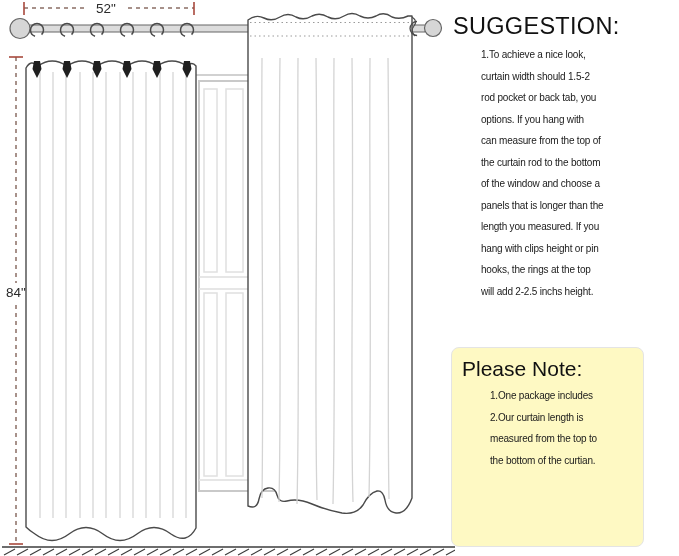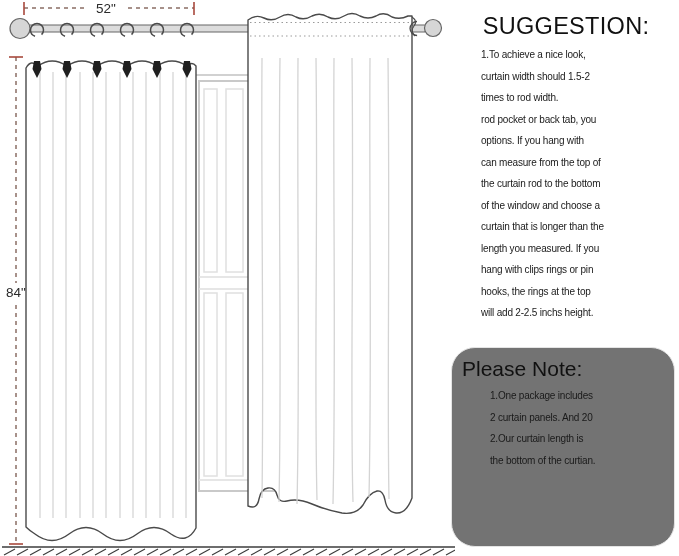--- a/index.html
+++ b/index.html
@@ -1,23 +1,23 @@
 <!DOCTYPE html>
 <html><head>
 <meta charset="utf-8">
 <style>
   html,body{margin:0;padding:0;background:#ffffff;}
   #stage{position:relative;width:679px;height:556px;background:#ffffff;overflow:hidden;
          font-family:"Liberation Sans",sans-serif;color:#1a1a1a;}
   #diagram{position:absolute;left:0;top:0;}
   #info-col{position:absolute;left:453px;top:0;width:226px;}
-  .sg-title{font-size:23.5px;line-height:27px;margin:13px 0 4px 0;letter-spacing:0.3px;color:#111;white-space:nowrap;text-align:center;}
+  .sg-title{font-size:23.5px;line-height:27px;margin:13px 0 4px 0;letter-spacing:0.3px;color:#111;white-space:nowrap;}
   .tline{white-space:nowrap;font-size:10px;line-height:21.5px;letter-spacing:-0.2px;color:#1a1a1a;margin-left:28px;}
-  .note-box{position:absolute;left:-2px;top:347px;width:224px;height:200px;box-sizing:border-box;
-            background:#737373;border:1px solid #e4e4e4;border-radius:24px;padding:8px 0 8px 10px;}
+  .note-box{position:absolute;left:-2px;top:347px;width:193px;height:200px;box-sizing:border-box;
+            background:#fef9c3;border:1px solid #e4e4e4;border-radius:8px;padding:8px 0 8px 10px;}
   .note-title{font-size:21px;line-height:26px;margin:0 0 3px 0;color:#111;white-space:nowrap;}
   svg text{font-family:"Liberation Sans",sans-serif;}
 </style>
 </head>
 <body>
 
 <div id="stage">
 
   <svg id="diagram" width="455" height="556" viewBox="0 0 455 556">
 
@@ -108,38 +108,37 @@
     </g>
   </svg>
 
   <div id="info-col">
 
     <div>
       <div class="sg-title">SUGGESTION:</div>
       <div>
           <div class="tline">1.To achieve a nice look,</div>
           <div class="tline">curtain width should 1.5-2</div>
-          <div class="tline">times to rod width.</div>
           <div class="tline">rod pocket or back tab, you</div>
           <div class="tline">options. If you hang with</div>
           <div class="tline">can measure from the top of</div>
           <div class="tline">the curtain rod to the bottom</div>
           <div class="tline">of the window and choose a</div>
-          <div class="tline">curtain that is longer than the</div>
+          <div class="tline">panels that is longer than the</div>
           <div class="tline">length you measured. If you</div>
-          <div class="tline">hang with clips rings or pin</div>
+          <div class="tline">hang with clips height or pin</div>
           <div class="tline">hooks, the rings at the top</div>
           <div class="tline">will add 2-2.5 inchs height.</div>
         </div>
     </div>
 
     <div class="note-box">
       <div class="note-title">Please Note:</div>
       <div>
           <div class="tline">1.One package includes</div>
-          <div class="tline">2 curtain panels. And 20</div>
           <div class="tline">2.Our curtain length is</div>
+          <div class="tline">measured from the top to</div>
           <div class="tline">the bottom of the curtian.</div>
         </div>
     </div>
 
   </div>
 </div>
 
 </body></html>

